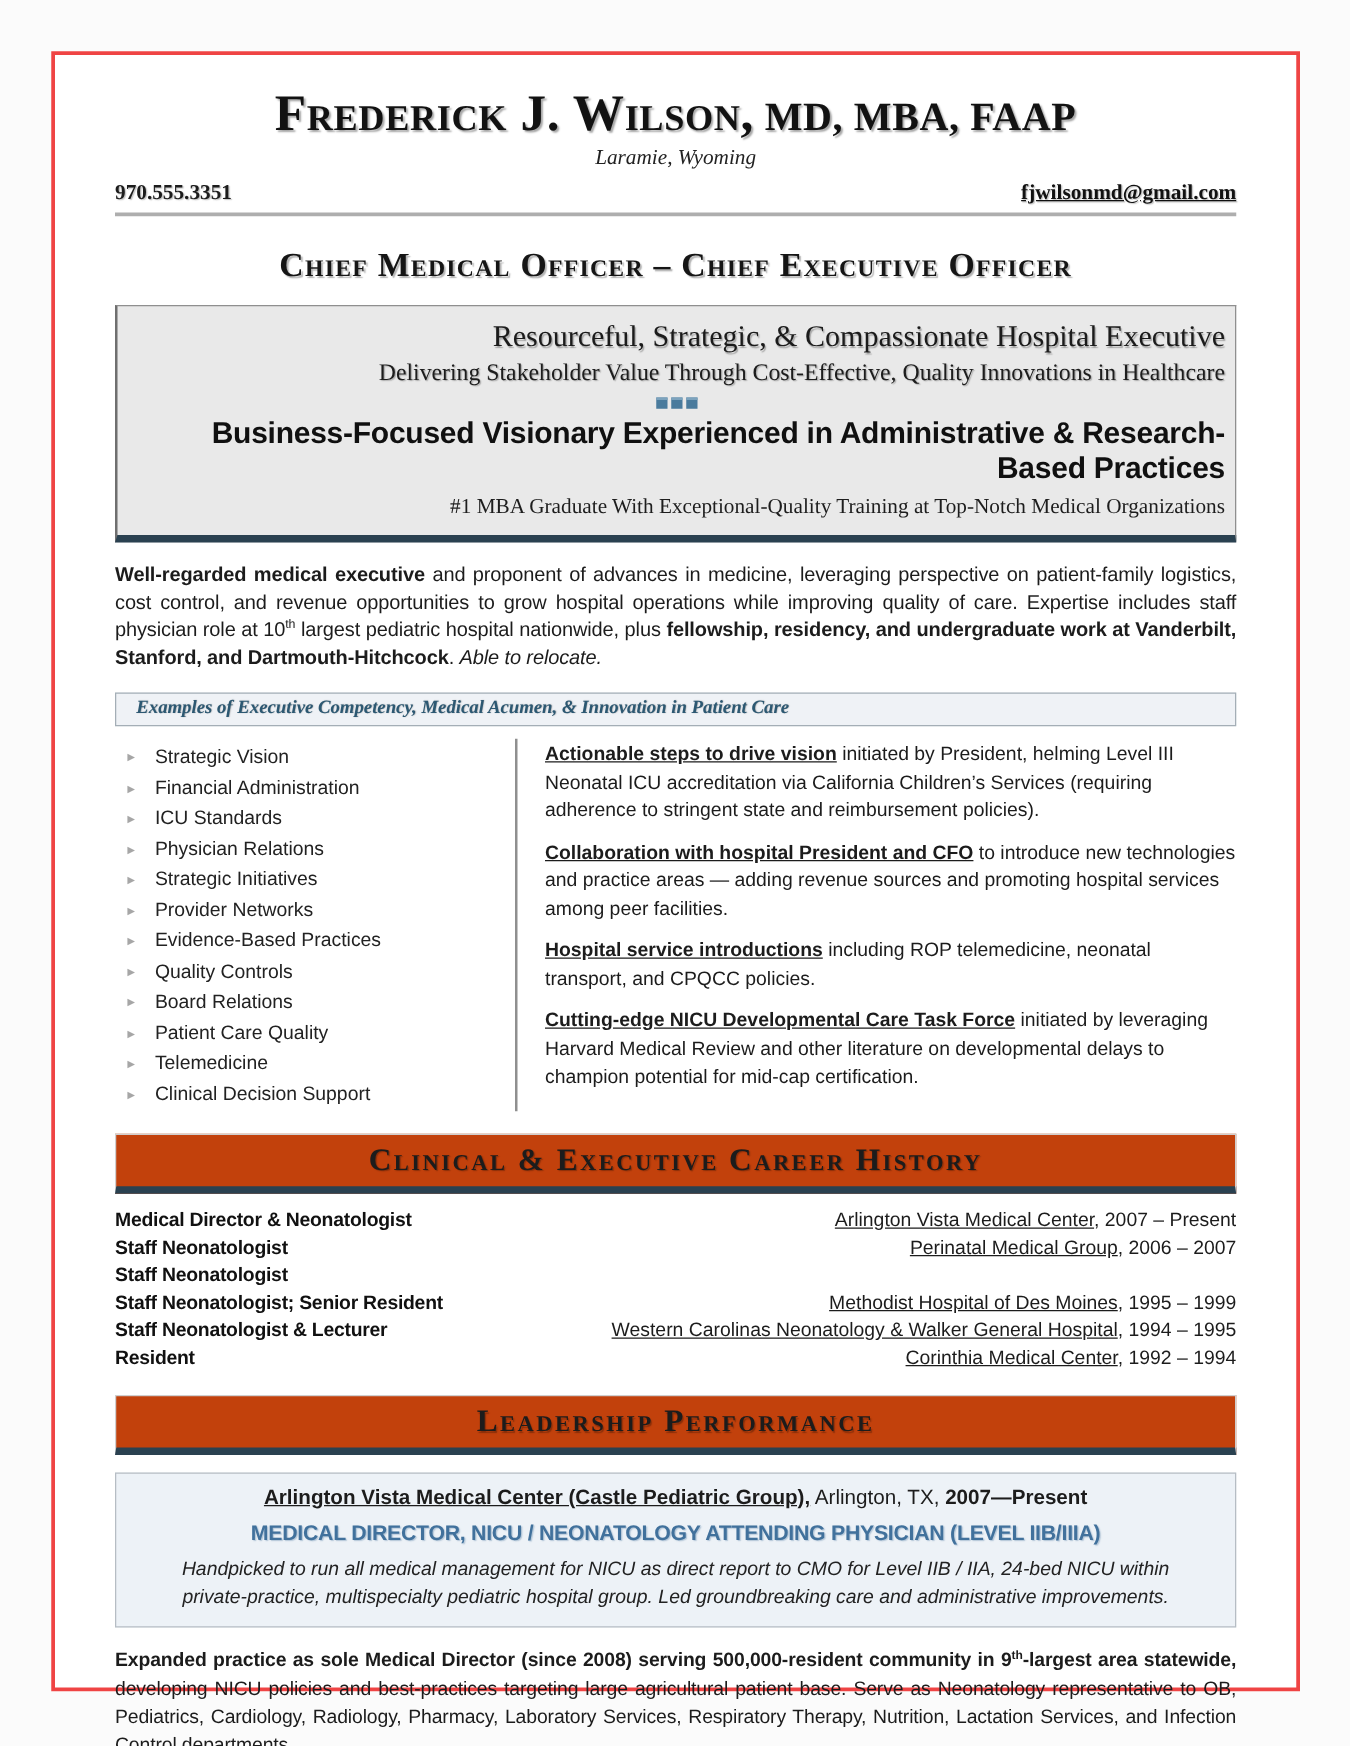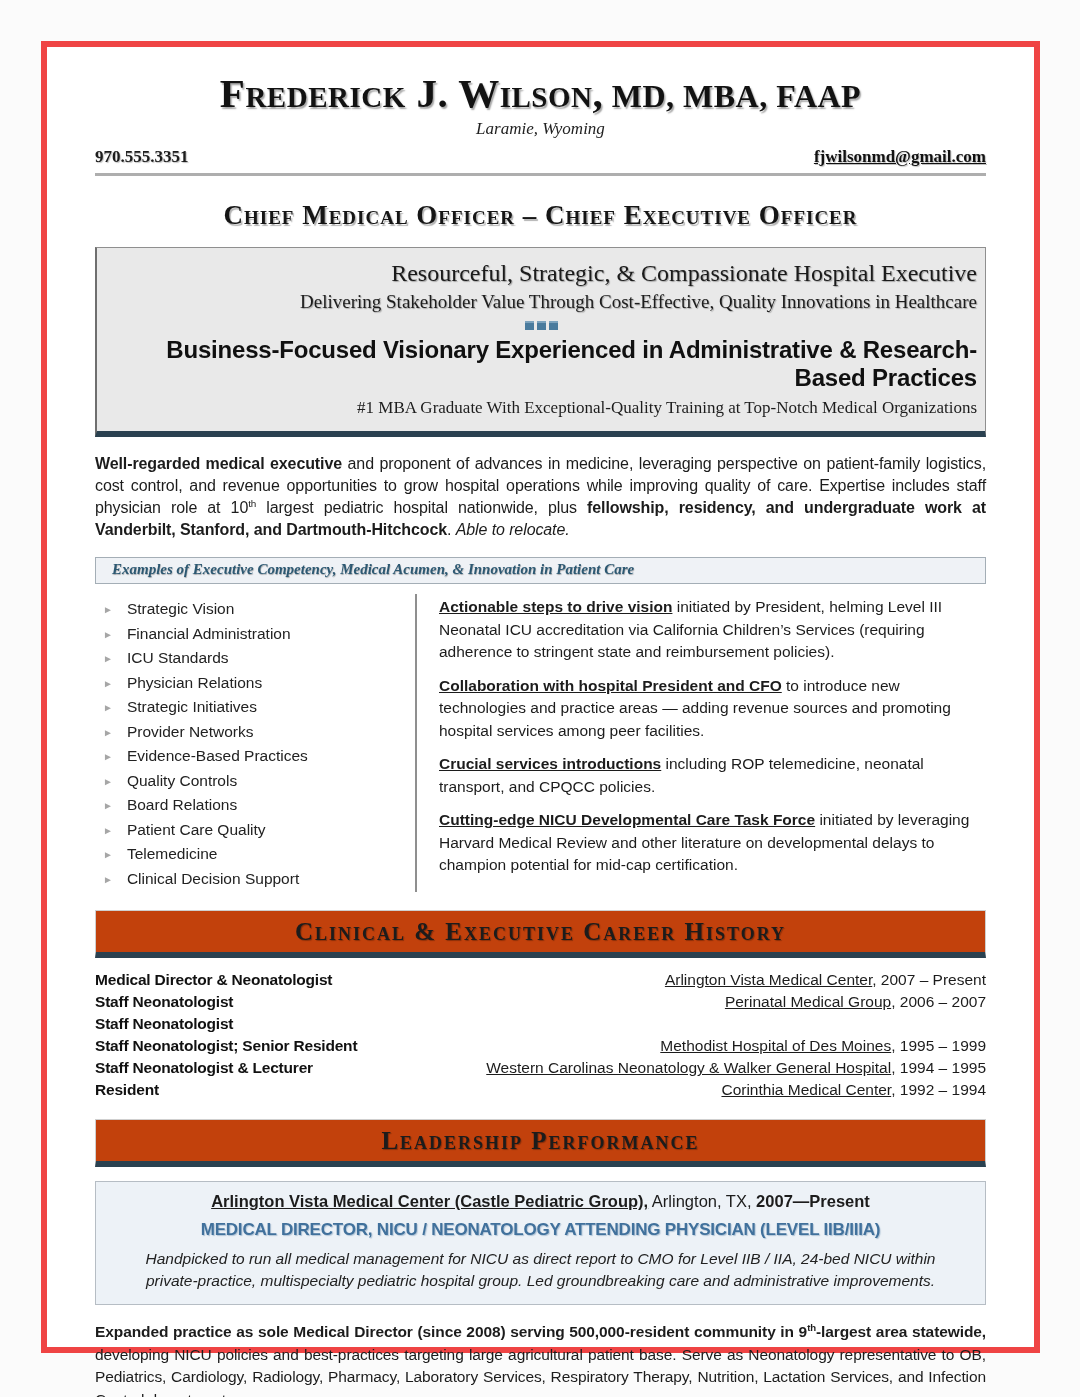--- a/index.html
+++ b/index.html
@@ -1,19 +1,19 @@
 <!DOCTYPE html>
 <html><head>
 <meta charset="utf-8">
 <style>
   * { margin:0; padding:0; box-sizing:border-box; }
   html,body { width:1080px; height:1397px; background:#fbfbfb; overflow:hidden;
               font-family:"Liberation Sans", sans-serif; color:#1c1c1c; }
   .frame { position:absolute; left:41px; top:41px; width:999px; height:1312px;
-           border:6px solid #ef4444; background:#ffffff; padding:24px 48px 0 48px; }
+           border:3px solid #ef4444; background:#ffffff; padding:24px 48px 0 48px; }
 
   
   .name { text-align:center; font-family:"Liberation Serif", serif; font-weight:bold;
           font-variant:small-caps; font-size:41px; letter-spacing:0.5px; color:#121212;
           text-shadow:1.5px 1.5px 1.5px rgba(0,0,0,0.35); line-height:1.1; }
   .name .suffix { font-size:32px; }
   .location { text-align:center; font-family:"Liberation Serif", serif; font-style:italic;
               font-size:17px; margin-top:3px; color:#222; }
   .contact { display:flex; justify-content:space-between; align-items:baseline;
              font-family:"Liberation Serif", serif; font-weight:bold; font-size:17px;
@@ -166,21 +166,21 @@
           <span>Telemedicine</span>
         </div>
       <div class="comp-item">
           <span class="comp-bullet">►</span>
           <span>Clinical Decision Support</span>
         </div>
     </div>
     <div class="col-right">
       <p class="comp-para"><span class="comp-lead">Actionable steps to drive vision</span><span> initiated by President, helming Level III Neonatal ICU accreditation via California Children’s Services (requiring adherence to stringent state and reimbursement policies).</span></p>
       <p class="comp-para"><span class="comp-lead">Collaboration with hospital President and CFO</span><span> to introduce new technologies and practice areas — adding revenue sources and promoting hospital services among peer facilities.</span></p>
-      <p class="comp-para"><span class="comp-lead">Crucial services introductions</span><span> including ROP telemedicine, neonatal transport, and CPQCC policies.</span></p>
+      <p class="comp-para"><span class="comp-lead">Hospital service introductions</span><span> including ROP telemedicine, neonatal transport, and CPQCC policies.</span></p>
       <p class="comp-para"><span class="comp-lead">Cutting-edge NICU Developmental Care Task Force</span><span> initiated by leveraging Harvard Medical Review and other literature on developmental delays to champion potential for mid-cap certification.</span></p>
     </div>
   </div>
 
   <div class="banner">Clinical &amp; Executive Career History</div>
   <div class="career-rows">
     <div class="career-row">
       <span class="career-role">Medical Director &amp; Neonatologist</span>
       <span><span class="career-org">Arlington Vista Medical Center</span><span class="career-dates">, 2007 – Present</span></span>
     </div>

